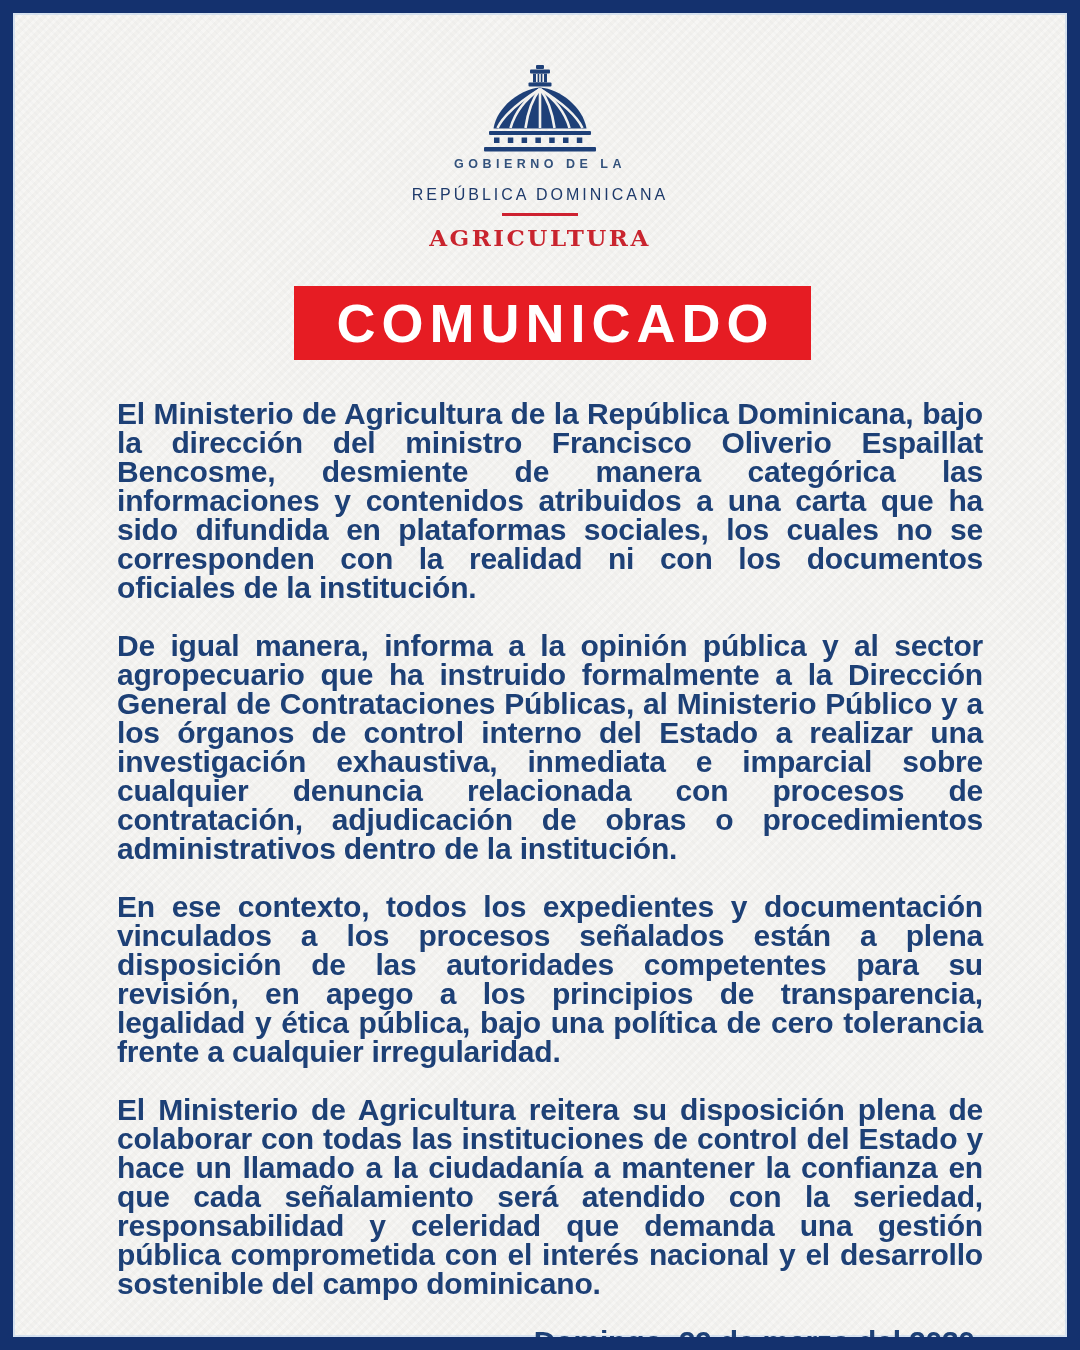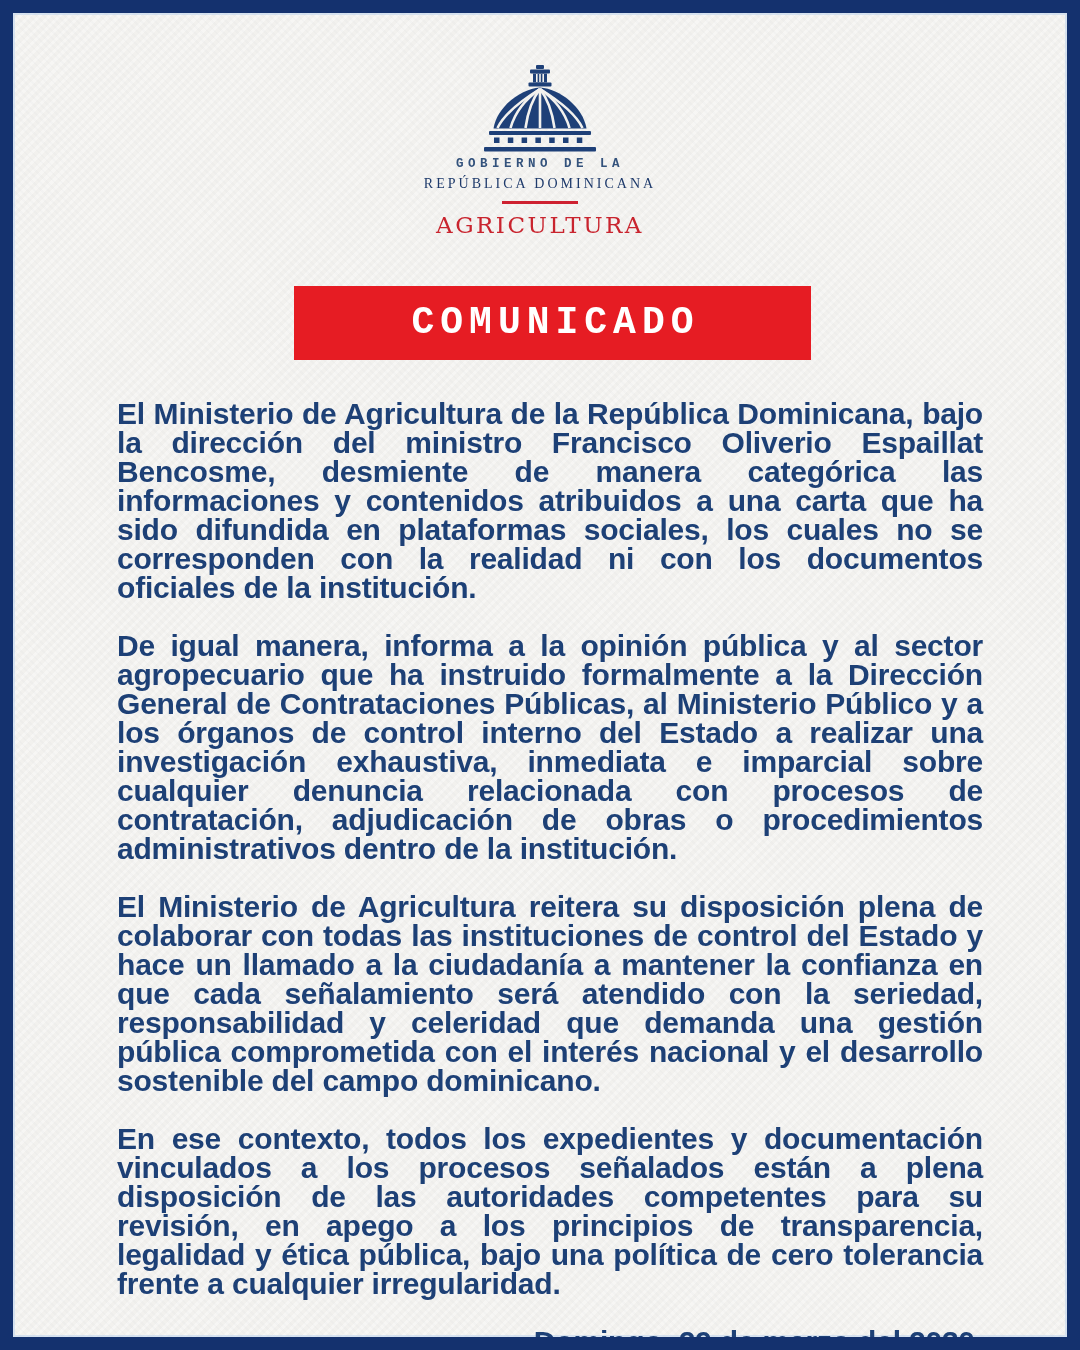--- a/index.html
+++ b/index.html
@@ -15,53 +15,52 @@
     box-shadow: inset 0 0 0 2px rgba(190,212,238,0.55);
     font-family:"Liberation Sans", sans-serif;
     overflow:hidden;
   }
   .header {
     position:absolute; top:52px; left:0; right:0;
     text-align:center;
   }
   .dome { display:block; margin:0 auto 4px auto; }
   .gov-line {
-    font-family:Liberation Mono, monospace;
+    font-family:Liberation Sans, sans-serif;
     font-size:12.5px; font-weight:700;
     letter-spacing:4.5px; color:#33527c;
     margin:2px 0 0 0;
   }
   .country-line {
-    font-family:Liberation Serif, serif;
-    font-size:14px; font-weight:500;
+    font-family:Liberation Sans, sans-serif;
+    font-size:16px; font-weight:500;
     letter-spacing:3px; color:#1e3a6b;
-    margin:5px 0 0 0;
+    margin:15px 0 0 0;
   }
   .red-rule {
     width:76px; height:3px; background:#ce2130;
     margin:9px auto 8px auto;
   }
   .ministry-line {
     font-family:"DejaVu Serif","Liberation Serif",serif;
-    font-size:23px; font-weight:400;
+    font-size:23px; font-weight:700;
     letter-spacing:2.5px; color:#c9242e;
     margin:0;
   }
   .banner {
     position:absolute; left:281px; top:273px;
     width:517px; height:74px;
     background:#e61c23;
     display:flex; align-items:center; justify-content:center;
   }
   .banner-title {
     color:#ffffff; font-weight:700;
-    font-size:38px; letter-spacing:6px;
+    font-size:54px; letter-spacing:6px;
     line-height:1; white-space:nowrap;
     transform:translateX(3px);
-    font-family:Liberation Mono, monospace;
   }
   .body-text {
     position:absolute; left:104px; top:386px; width:866px;
   }
   .body-text p {
     margin:0 0 29px 0;
     font-size:30px; line-height:29px;
     font-weight:700; color:#1d4076;
     letter-spacing:-0.2px;
     text-align:justify;
@@ -114,18 +113,18 @@
     <p class="ministry-line">AGRICULTURA</p>
   </div>
 
   <div class="banner">
     <span class="banner-title">COMUNICADO</span>
   </div>
 
   <div class="body-text">
     <p>El Ministerio de Agricultura de la República Dominicana, bajo la dirección del ministro Francisco Oliverio Espaillat Bencosme, desmiente de manera categórica las informaciones y contenidos atribuidos a una carta que ha sido difundida en plataformas sociales, los cuales no se corresponden con la realidad ni con los documentos oficiales de la institución.</p>
     <p>De igual manera, informa a la opinión pública y al sector agropecuario que ha instruido formalmente a la Dirección General de Contrataciones Públicas, al Ministerio Público y a los órganos de control interno del Estado a realizar una investigación exhaustiva, inmediata e imparcial sobre cualquier denuncia relacionada con procesos de contratación, adjudicación de obras o procedimientos administrativos dentro de la institución.</p>
+    <p>En ese contexto, todos los expedientes y documentación vinculados a los procesos señalados están a plena disposición de las autoridades competentes para su revisión, en apego a los principios de transparencia, legalidad y ética pública, bajo una política de cero tolerancia frente a cualquier irregularidad.</p>
     <p>El Ministerio de Agricultura reitera su disposición plena de colaborar con todas las instituciones de control del Estado y hace un llamado a la ciudadanía a mantener la confianza en que cada señalamiento será atendido con la seriedad, responsabilidad y celeridad que demanda una gestión pública comprometida con el interés nacional y el desarrollo sostenible del campo dominicano.</p>
-    <p>En ese contexto, todos los expedientes y documentación vinculados a los procesos señalados están a plena disposición de las autoridades competentes para su revisión, en apego a los principios de transparencia, legalidad y ética pública, bajo una política de cero tolerancia frente a cualquier irregularidad.</p>
     <p class="date-line">Domingo, 29 de marzo del 2030.</p>
   </div>
 
 </div>
 
 </body></html>

